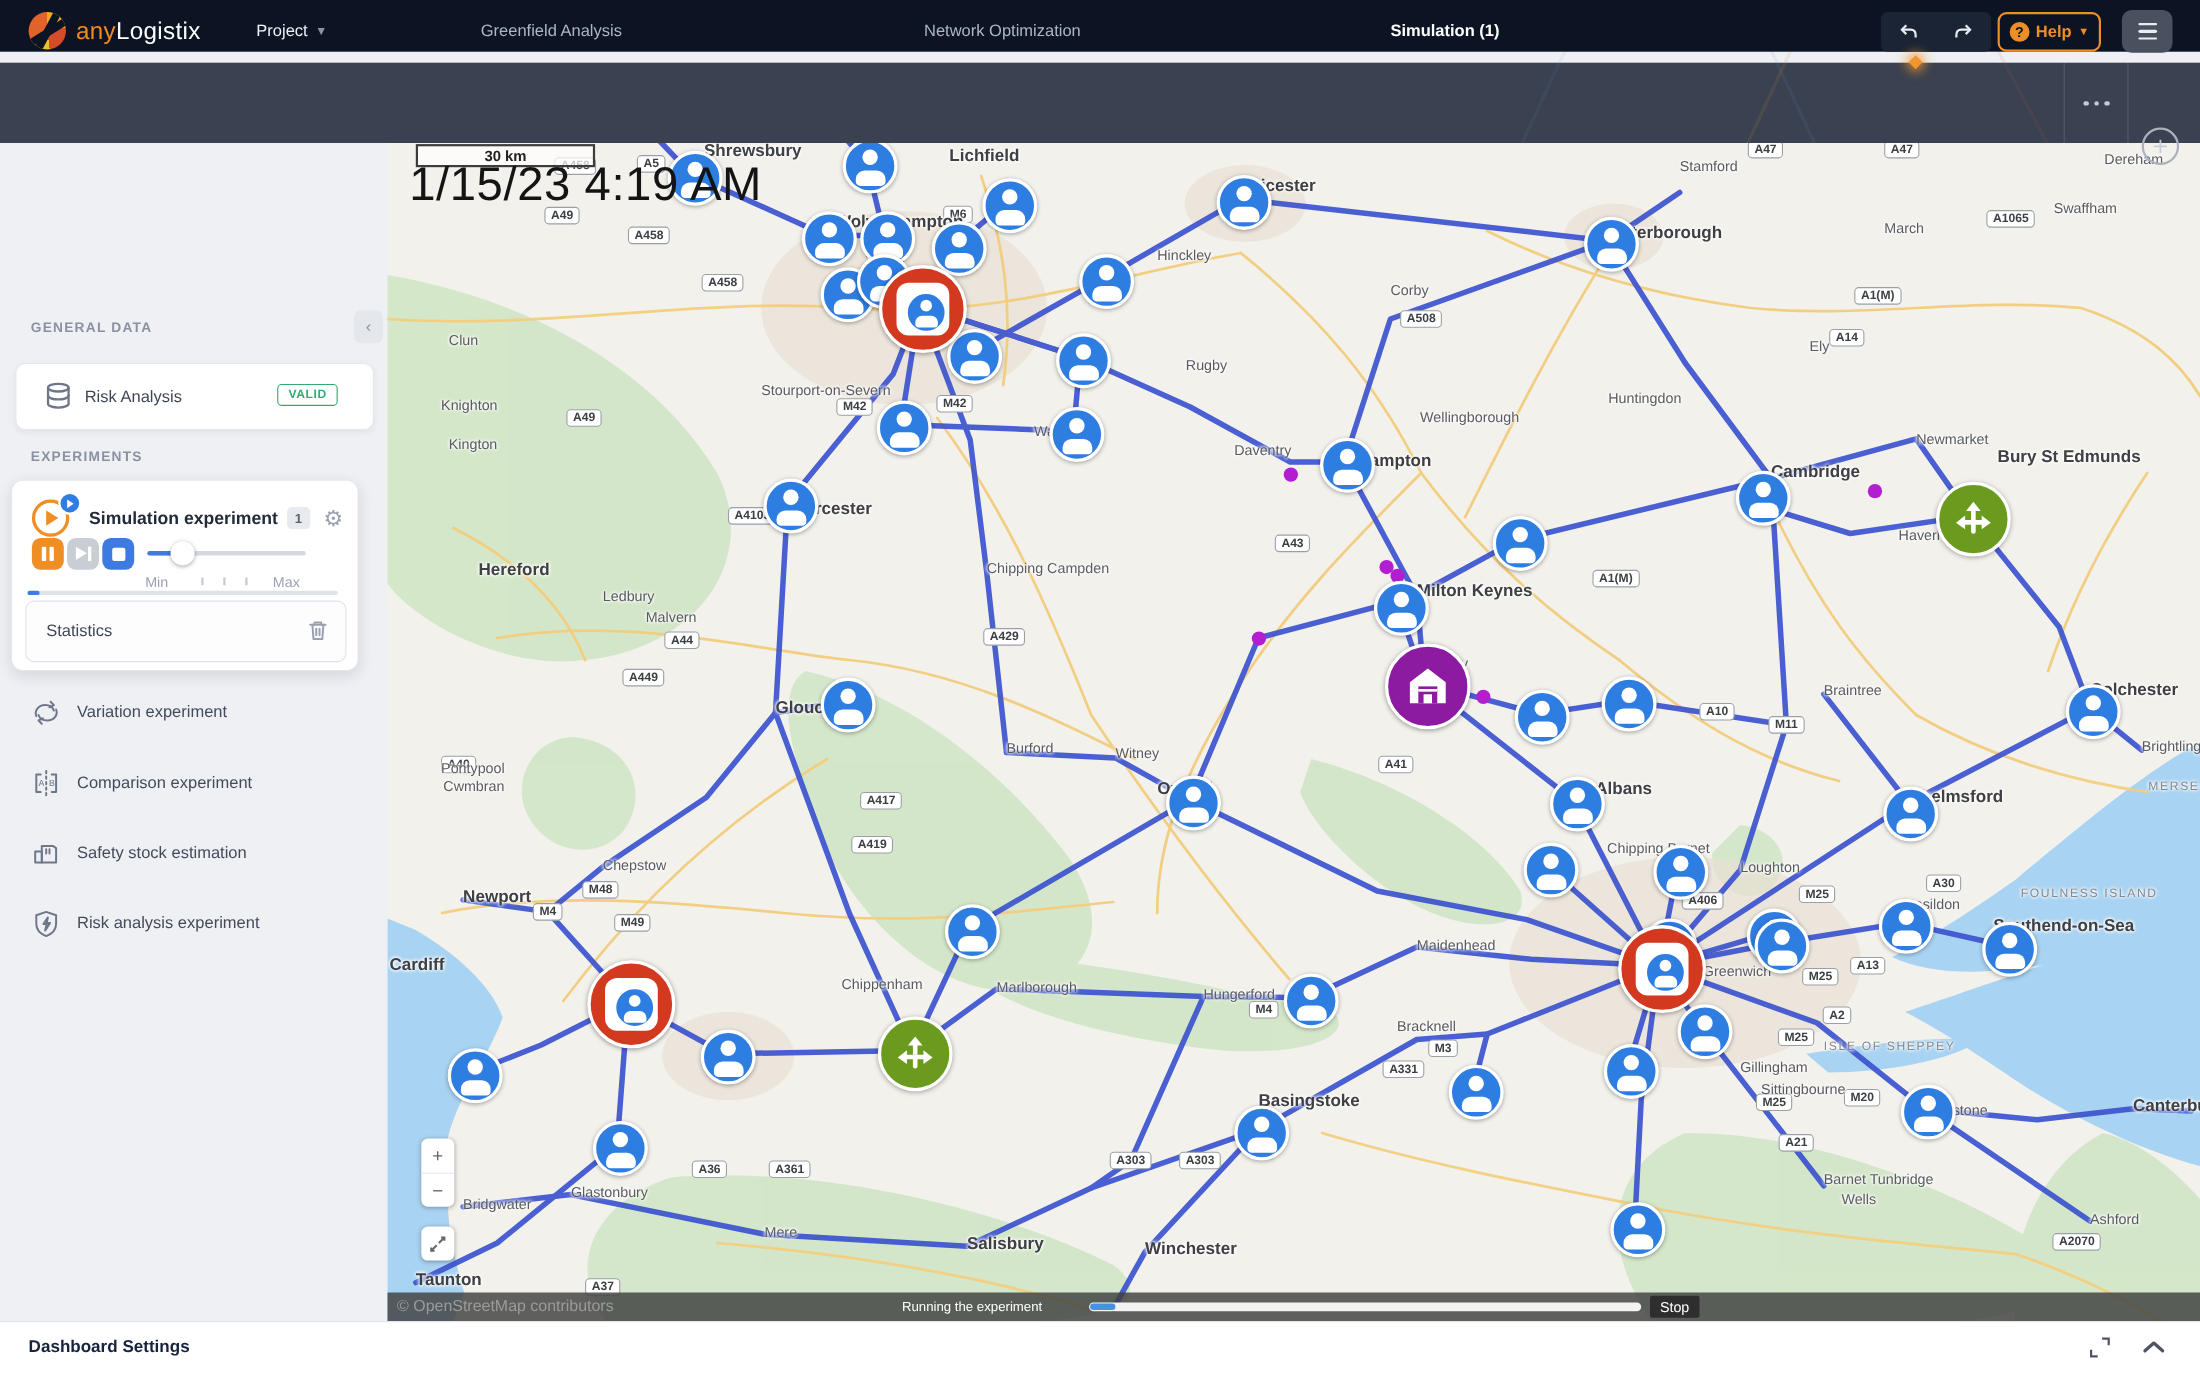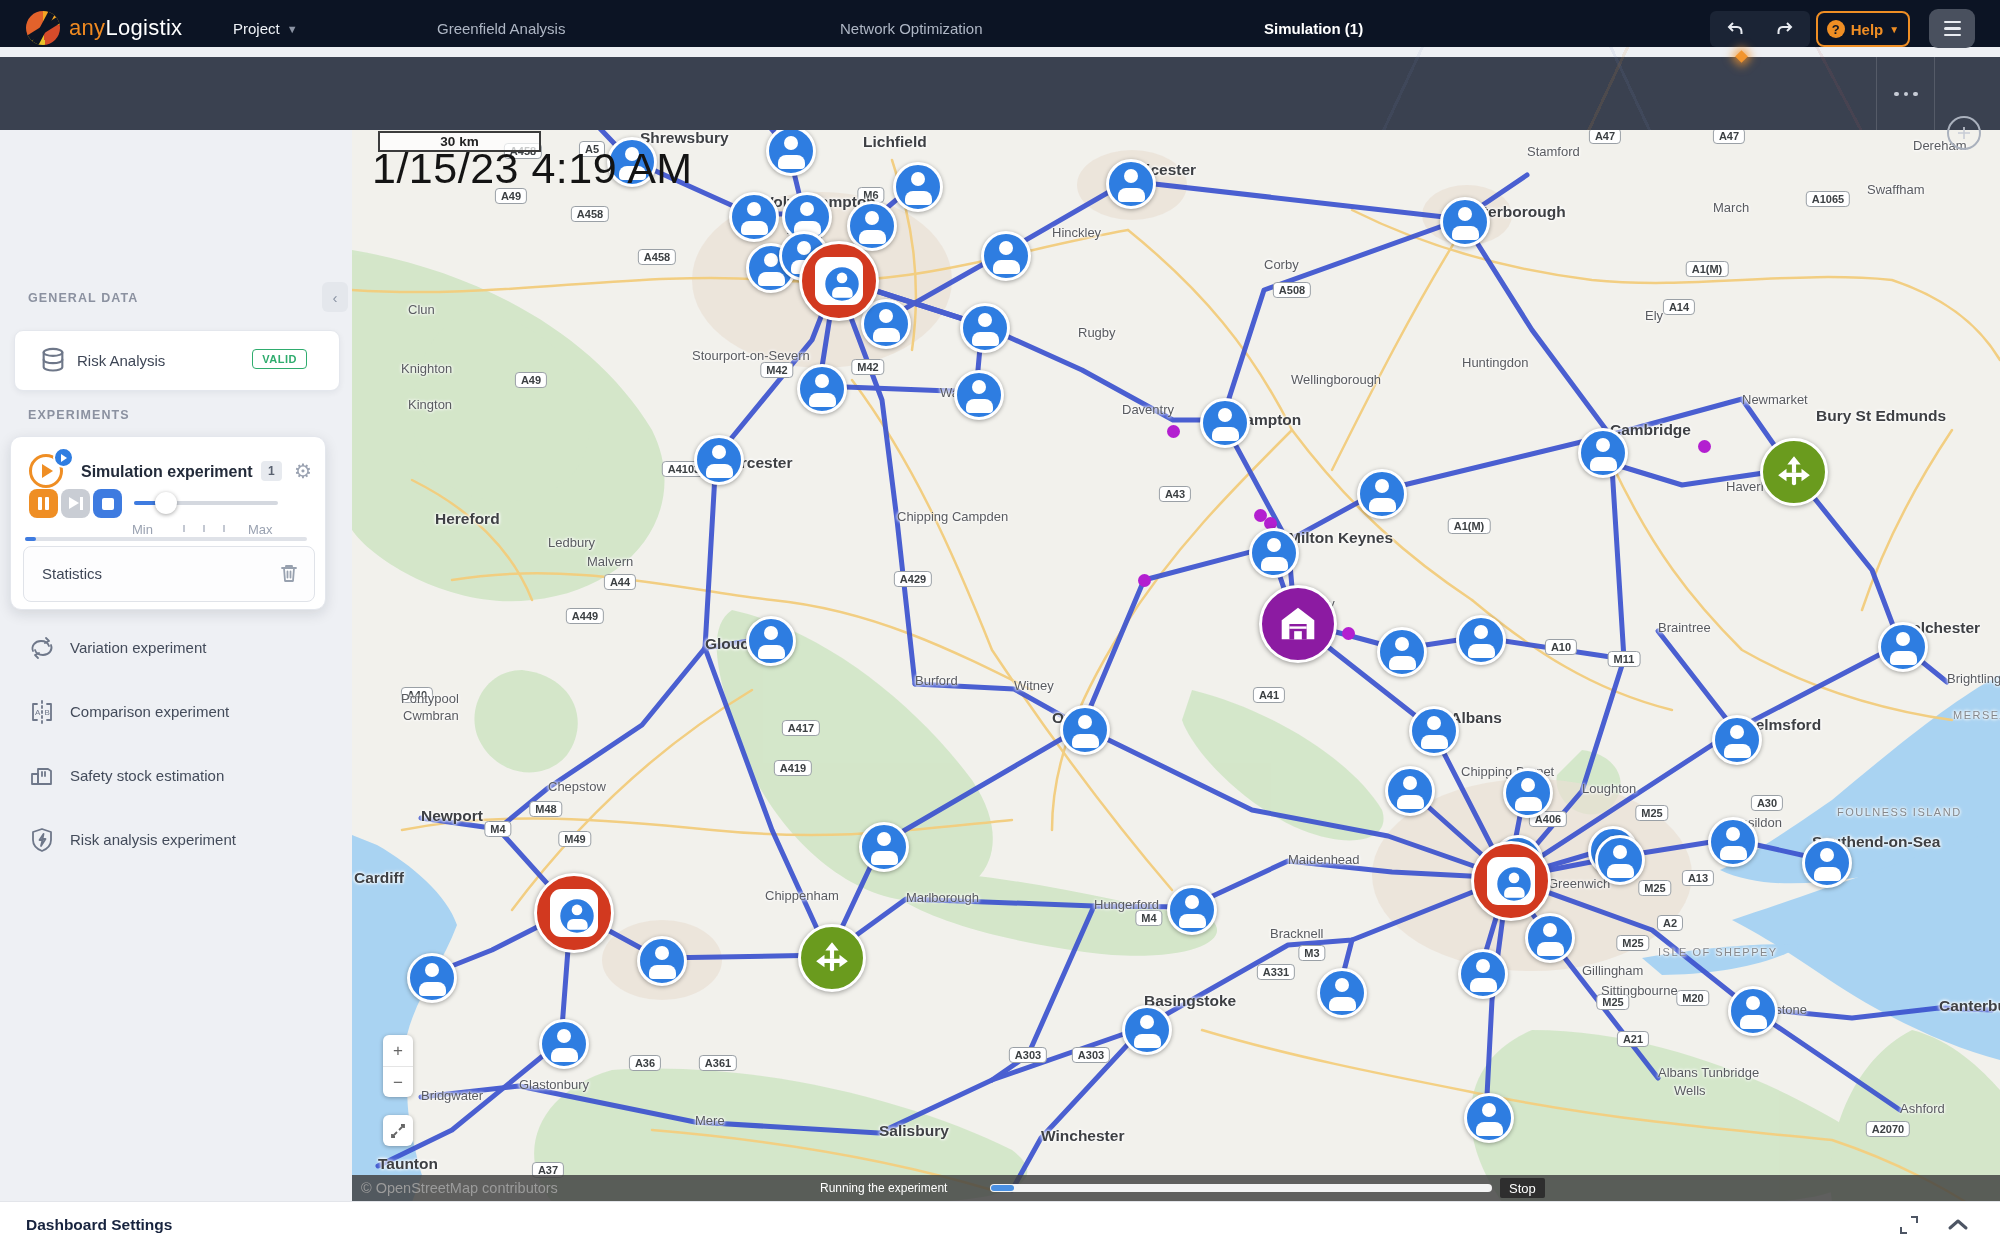--- a/index.html
+++ b/index.html
@@ -484,21 +484,21 @@
       <div class="city sm" style="position: absolute; left: 167px; top: 954px;">Glastonbury</div>
       <div class="city sm" style="position: absolute; left: 69px; top: 965px;">Bridgwater</div>
       <div class="city lg" style="position: absolute; left: 26px; top: 1034px;">Taunton</div>
       <div class="city sm" style="position: absolute; left: 343px; top: 990px;">Mere</div>
       <div class="city sm" style="position: absolute; left: 1230px; top: 840px;">Gillingham</div>
       <div class="city sm" style="position: absolute; left: 1249px; top: 860px;">Sittingbourne</div>
       <div class="city caps" style="position: absolute; left: 1306px; top: 822px;">ISLE OF SHEPPEY</div>
       <div class="city sm" style="position: absolute; left: 1395px; top: 879px;">Maidstone</div>
       <div class="city lg" style="position: absolute; left: 1587px; top: 876px;">Canterbury</div>
       <div class="city sm" style="position: absolute; left: 1548px; top: 978px;">Ashford</div>
-      <div class="city sm" style="position: absolute; left: 1306px; top: 942px;">Albans Tunbridge</div>
+      <div class="city sm" style="position: absolute; left: 1306px; top: 942px;">Barnet Tunbridge</div>
       <div class="city sm" style="position: absolute; left: 1322px; top: 960px;">Wells</div>
       <div class="rbadge" style="position: absolute; left: 240px; top: 19px;">A5</div>
       <div class="rbadge" style="position: absolute; left: 1253px; top: 6px;">A47</div>
       <div class="rbadge" style="position: absolute; left: 1377px; top: 6px;">A47</div>
       <div class="rbadge" style="position: absolute; left: 171px; top: 21px;">A458</div>
       <div class="rbadge" style="position: absolute; left: 159px; top: 66px;">A49</div>
       <div class="rbadge" style="position: absolute; left: 519px; top: 65px;">M6</div>
       <div class="rbadge" style="position: absolute; left: 1476px; top: 69px;">A1065</div>
       <div class="rbadge" style="position: absolute; left: 238px; top: 84px;">A458</div>
       <div class="rbadge" style="position: absolute; left: 305px; top: 127px;">A458</div>

